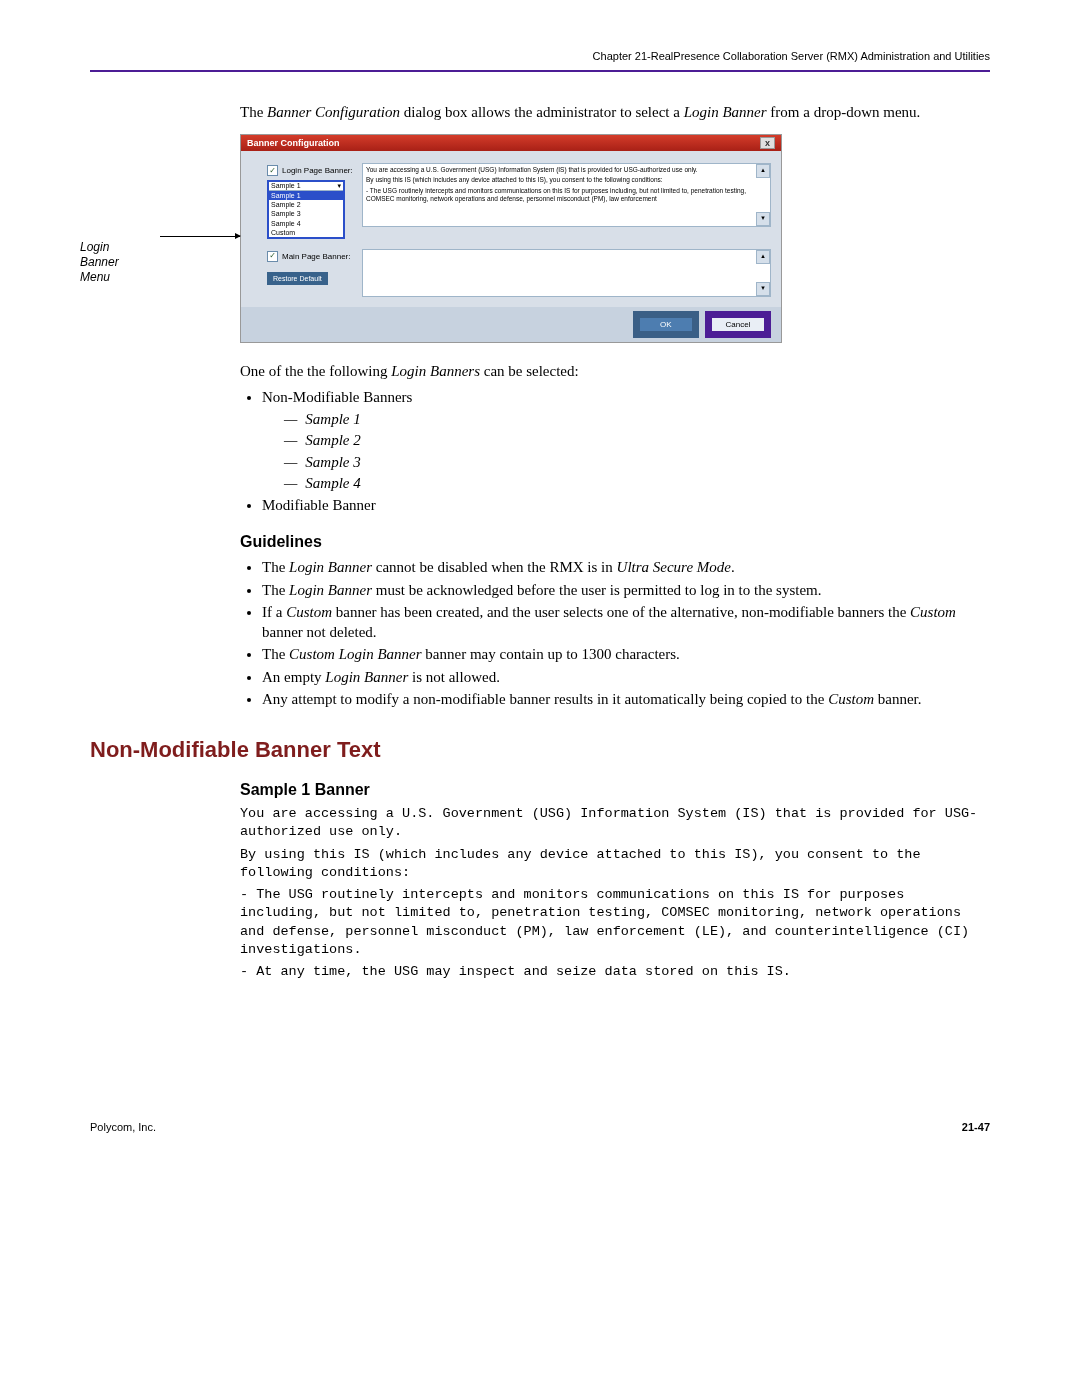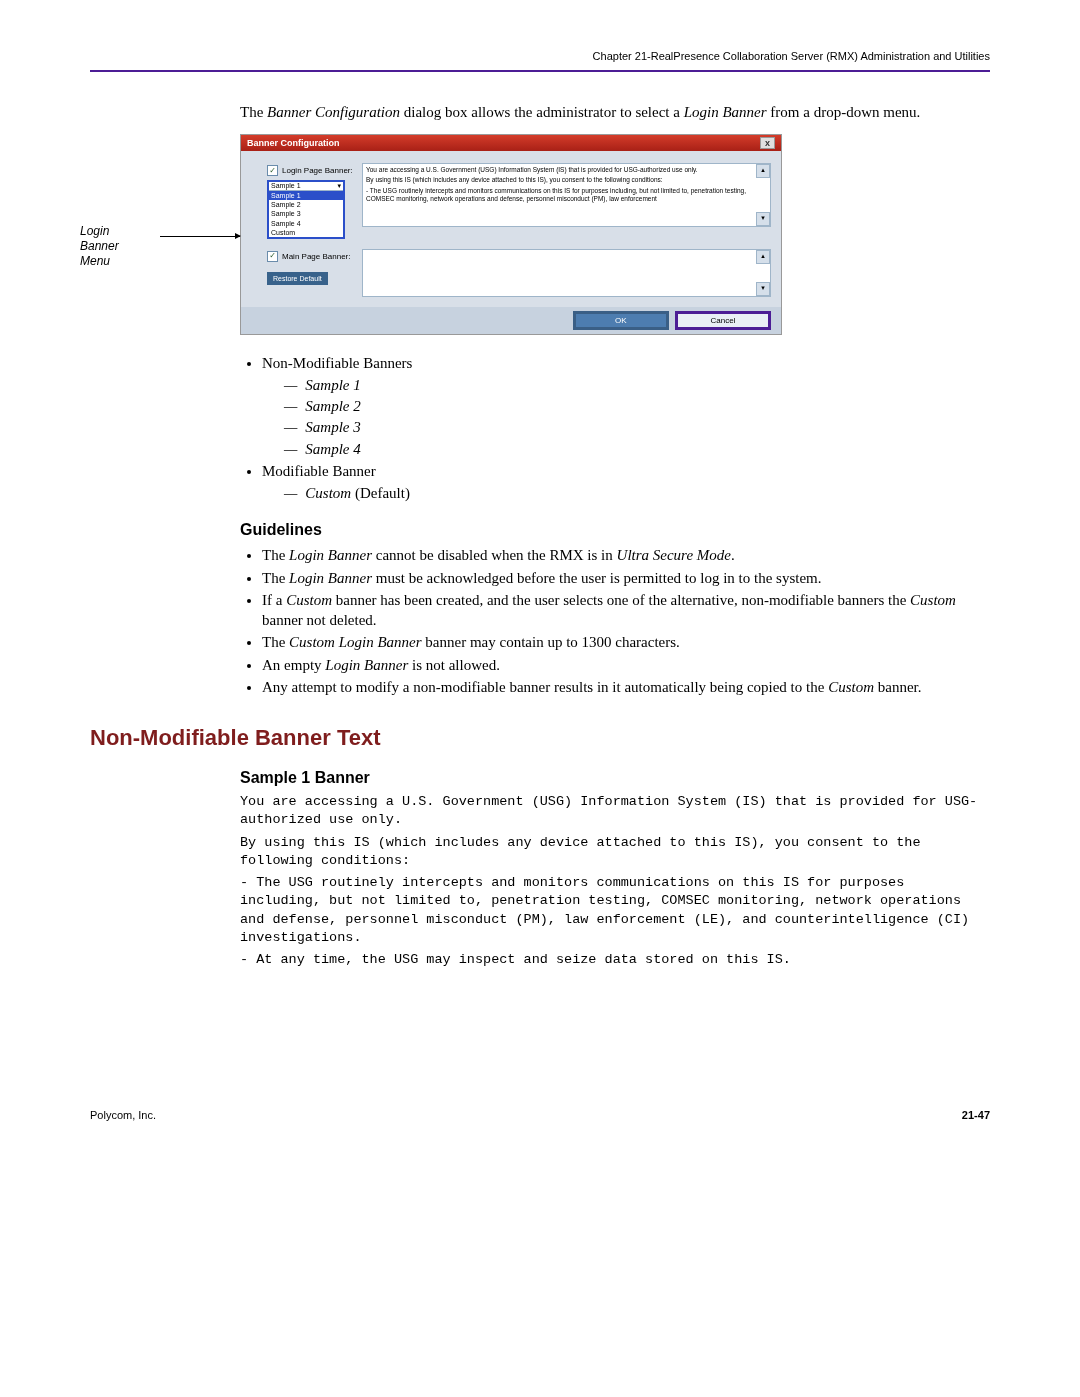--- a/index.html
+++ b/index.html
@@ -26,21 +26,21 @@
     line-height: 1.35;
     margin-bottom: 6px;
   }
   .figure-area {
     position: relative;
     margin: 12px 0 18px 0;
   }
   .figure-label {
     position: absolute;
     left: -160px;
-    top: 90px;
+    top: 106px;
     font-family: Arial, Helvetica, sans-serif;
     font-style: italic;
     font-size: 12px;
     line-height: 1.25;
     width: 80px;
   }
   .arrow {
     position: absolute;
     left: -80px;
     top: 102px;
@@ -173,23 +173,23 @@
   .dialog-footer {
     background: #c7d2df;
     padding: 4px 10px;
     text-align: right;
   }
   .dlg-btn {
     display: inline-block;
     min-width: 48px;
     text-align: center;
     background: #e9eef5;
-    border: 3px solid #4c1d95;
+    border: 7px solid #4c1d95;
     font-size: 8px;
-    padding: 2px 21px;
+    padding: 2px 2px;
     margin-left: 4px;
   }
   .dlg-btn.primary {
     background: #4d7db0;
     color: #fff;
     border-color:#3a5f86;
   }
   ul.bullets {
     margin: 4px 0 10px 0;
     padding-left: 22px;
@@ -305,36 +305,36 @@
           <div class="scroll-dn">▾</div>
         </div>
       </div>
       <div class="dialog-footer">
         <span class="dlg-btn primary">OK</span>
         <span class="dlg-btn">Cancel</span>
       </div>
     </div>
   </div>
 
+  <p class="para">
+    <span>One of the the following </span><span class="italic">Login Banners</span><span> can be selected:</span>
+  </p>
 
   <ul class="bullets">
     <li>
       <span class="bold">Non-Modifiable Banners</span>
       <ul class="dashes">
         <li>Sample 1</li>
         <li>Sample 2</li>
         <li>Sample 3</li>
         <li>Sample 4</li>
       </ul>
     </li>
     <li>
       <span class="bold">Modifiable Banner</span>
-      <ul class="dashes">
-        <li><span>Custom</span><span style="font-style:normal"> (Default)</span></li>
-      </ul>
     </li>
   </ul>
 
   <h3 class="subsec">Guidelines</h3>
   <ul class="bullets">
     <li><span>The </span><span class="italic">Login Banner</span><span> cannot be disabled when the RMX is in </span><span class="italic">Ultra Secure Mode</span><span>.</span></li>
     <li><span>The </span><span class="italic">Login Banner</span><span> must be acknowledged before the user is permitted to log in to the system.</span></li>
     <li><span>If a </span><span class="italic">Custom</span><span> banner has been created, and the user selects one of the alternative, non-modifiable banners the </span><span class="italic">Custom</span><span> banner not deleted.</span></li>
     <li><span>The </span><span class="italic">Custom Login Banner</span><span> banner may contain up to 1300 characters.</span></li>
     <li><span>An empty </span><span class="italic">Login Banner</span><span> is not allowed.</span></li>

